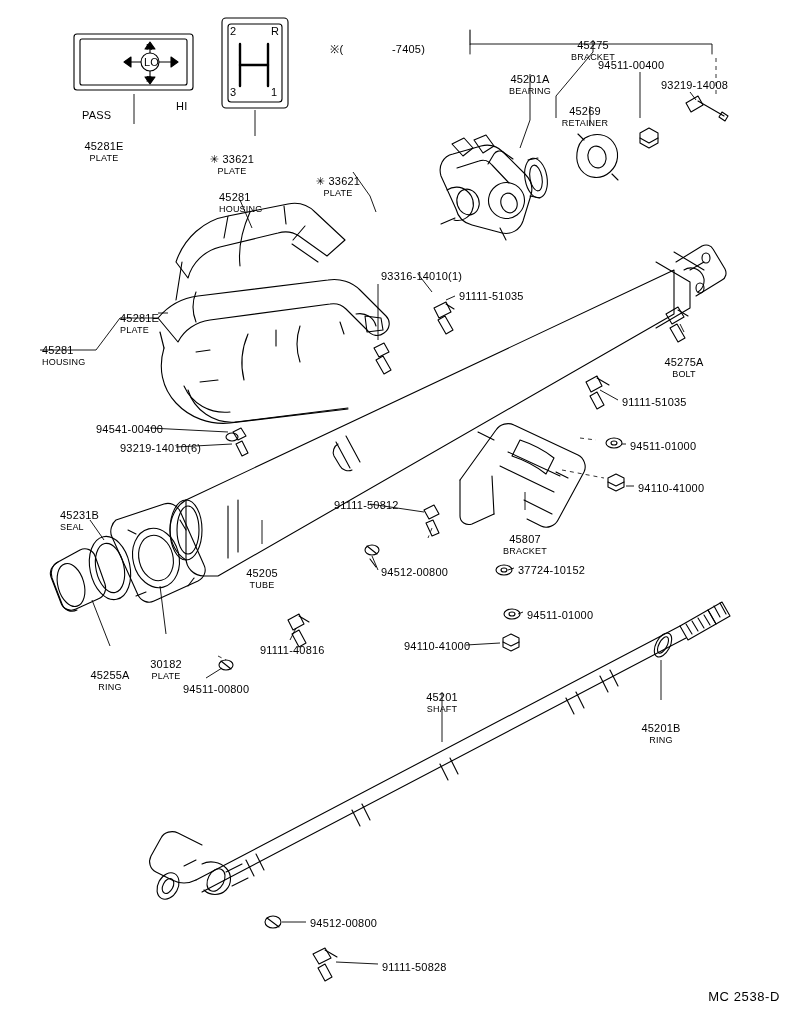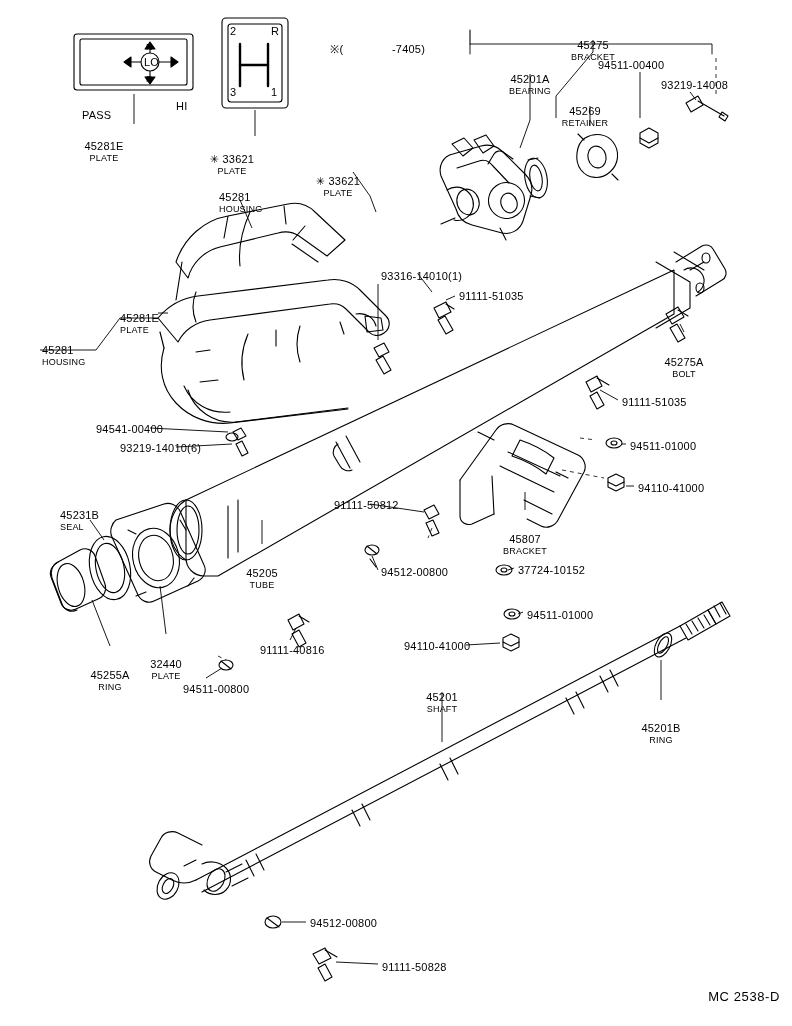--- a/index.html
+++ b/index.html
@@ -343,21 +343,21 @@
       <div class="lbl" style="top: 483px; left: 638px;"><span class="code">94110-41000</span></div>
       <div class="lbl" style="top: 424px; left: 96px;"><span class="code">94541-00400</span></div>
       <div class="lbl" style="top: 443px; left: 120px;"><span class="code">93219-14010(6)</span></div>
       <div class="lbl ctr" style="top: 522px; left: 525px; transform: translateX(-50%);"><span class="code">45807</span><span class="sub">BRACKET</span></div>
       <div class="lbl" style="top: 500px; left: 334px;"><span class="code">91111-50812</span></div>
       <div class="lbl" style="top: 567px; left: 381px;"><span class="code">94512-00800</span></div>
       <div class="lbl" style="top: 565px; left: 518px;"><span class="code">37724-10152</span></div>
       <div class="lbl" style="top: 610px; left: 527px;"><span class="code">94511-01000</span></div>
       <div class="lbl" style="top: 641px; left: 404px;"><span class="code">94110-41000</span></div>
       <div class="lbl" style="top: 510px; left: 60px;"><span class="code">45231B</span><span class="sub">SEAL</span></div>
-      <div class="lbl ctr" style="top: 647px; left: 166px; transform: translateX(-50%);"><span class="code">32440</span><span class="sub">PLATE</span></div>
+      <div class="lbl ctr" style="top: 647px; left: 166px; transform: translateX(-50%);"><span class="code">30182</span><span class="sub">PLATE</span></div>
       <div class="lbl ctr" style="top: 658px; left: 110px; transform: translateX(-50%);"><span class="code">45255A</span><span class="sub">RING</span></div>
       <div class="lbl ctr" style="top: 556px; left: 262px; transform: translateX(-50%);"><span class="code">45205</span><span class="sub">TUBE</span></div>
       <div class="lbl" style="top: 645px; left: 260px;"><span class="code">91111-40816</span></div>
       <div class="lbl" style="top: 684px; left: 183px;"><span class="code">94511-00800</span></div>
       <div class="lbl ctr" style="top: 680px; left: 442px; transform: translateX(-50%);"><span class="code">45201</span><span class="sub">SHAFT</span></div>
       <div class="lbl ctr" style="top: 711px; left: 661px; transform: translateX(-50%);"><span class="code">45201B</span><span class="sub">RING</span></div>
       <div class="lbl" style="top: 918px; left: 310px;"><span class="code">94512-00800</span></div>
       <div class="lbl" style="top: 962px; left: 382px;"><span class="code">91111-50828</span></div>
     </div>
 

